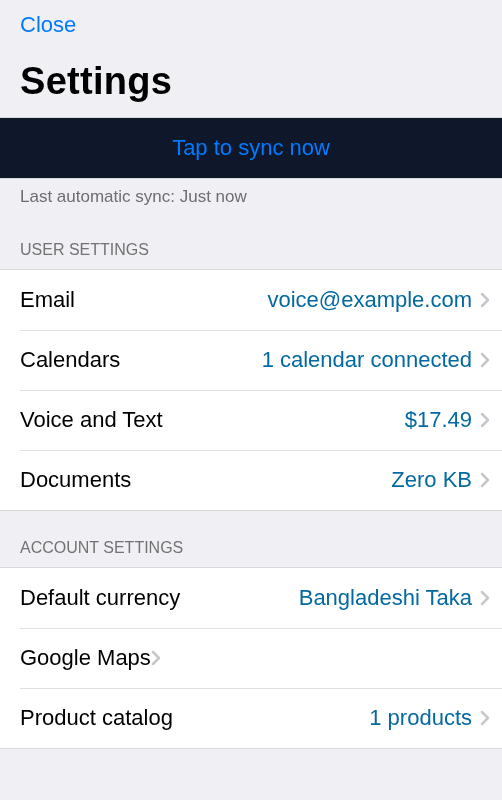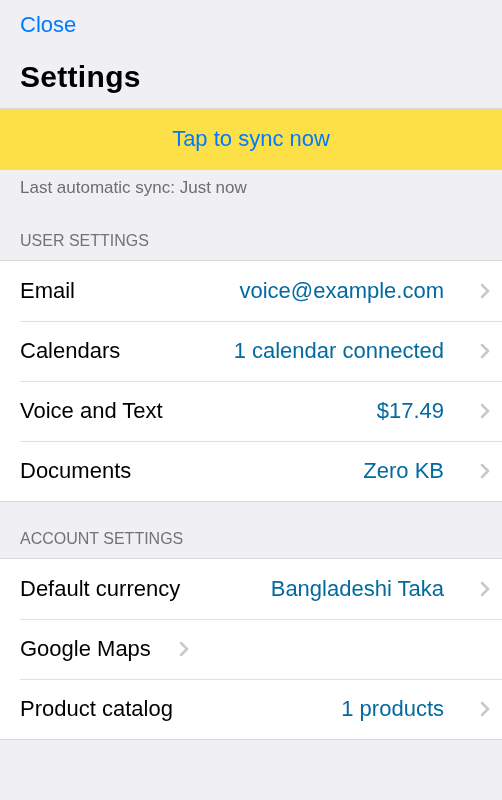--- a/index.html
+++ b/index.html
@@ -18,27 +18,27 @@
     .close {
       color: #007aff;
       font-size: 22px;
       background: none;
       border: none;
       cursor: pointer;
       display: block;
       margin-bottom: 22px;
     }
     .title {
-      font-size: 30px;
+      font-size: 38px;
       font-weight: 700;
       color: #000;
       letter-spacing: 0.3px;
     }
     .sync-row {
-      background: #fde047;
+      background: #0f172a;
       border-top: 1px solid #d9d9db;
       border-bottom: 1px solid #d9d9db;
       text-align: center;
       padding: 17px 16px;
     }
     .sync-btn {
       color: #007aff;
       font-size: 22px;
       background: none;
       border: none;
@@ -59,21 +59,20 @@
       background: #fff;
       border-top: 1px solid #d9d9db;
       border-bottom: 1px solid #d9d9db;
     }
     .row {
       display: flex;
       align-items: center;
       padding: 17px 12px 17px 20px;
       cursor: pointer;
       position: relative;
-      gap: 28px;
     }
     .row + .row::before {
       content: "";
       position: absolute;
       top: 0;
       left: 20px;
       right: 0;
       height: 1px;
       background: #e0e0e2;
     }

